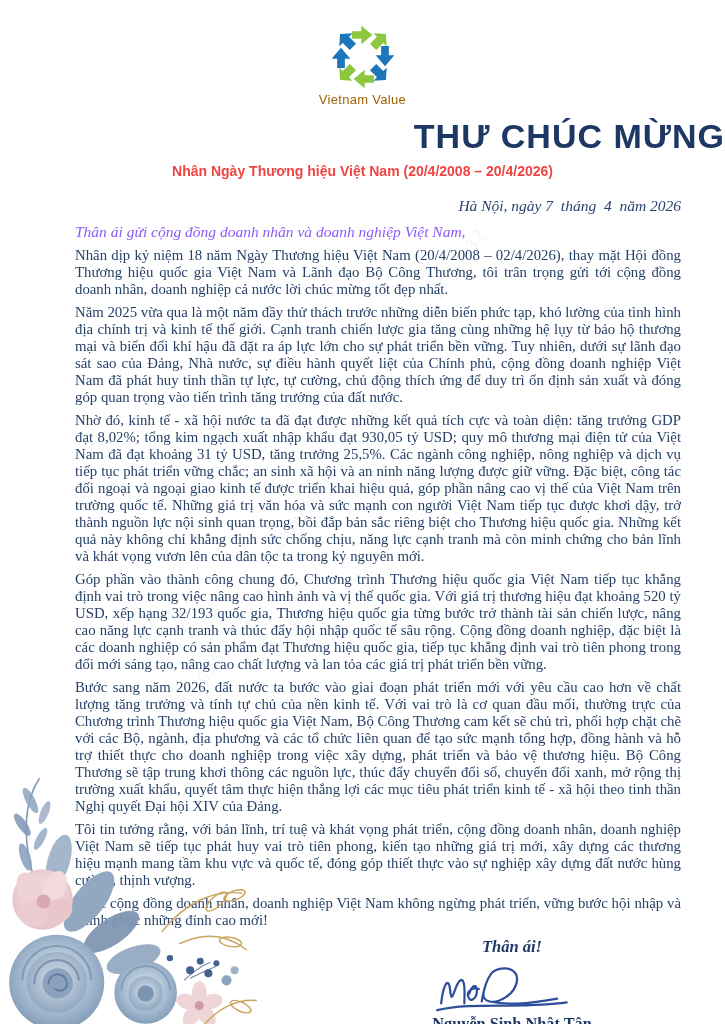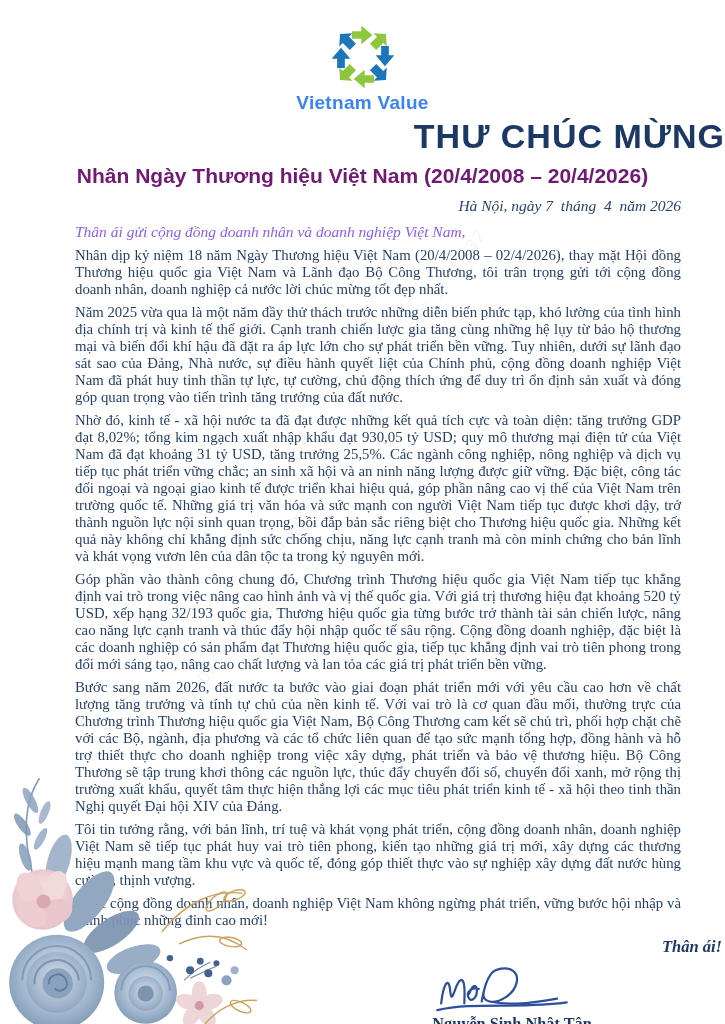--- a/index.html
+++ b/index.html
@@ -3,36 +3,36 @@
 <meta charset="utf-8">
 <style>
   html,body{margin:0;padding:0;background:#e8e8e8;}
   .page{
     position:relative;width:725px;height:1024px;margin:0 auto;background:#ffffff;
     overflow:hidden;font-family:"Liberation Serif",serif;color:#253f66;
   }
   
   .logo-wrap{position:absolute;top:24px;left:0;right:0;text-align:center;}
   .logo-icon{display:block;margin:0 auto;}
-  .brand{font-family:"Liberation Sans",sans-serif;font-weight:700;font-size:19px;
-         color:#3b82f6;letter-spacing:.3px;margin-top:2px;}
+  .brand{font-family:"Liberation Sans",sans-serif;font-weight:400;font-size:13px;
+         color:#a16207;letter-spacing:.3px;margin-top:2px;}
   .title{position:absolute;top:119px;left:0;right:0;text-align:right;
          font-family:"Liberation Sans",sans-serif;font-weight:700;font-size:34px;
          letter-spacing:1px;color:#1e3865;line-height:1;}
   .subtitle{position:absolute;top:163px;left:0;right:0;text-align:center;
-         font-family:"Liberation Sans",sans-serif;font-weight:700;font-size:21px;
-         color:#701a75;line-height:1.2;}
+         font-family:"Liberation Sans",sans-serif;font-weight:700;font-size:14px;
+         color:#ef4444;line-height:1.2;}
   
   .content{position:absolute;top:197px;left:75px;width:606px;}
   .dateline{text-align:right;font-style:italic;font-size:15.5px;white-space:pre;color:#2a4470;}
   .salutation{font-style:italic;font-size:15.5px;margin-top:8px;color:#8b5cf6;}
   .body p{margin:6px 0 0;font-size:14.8px;line-height:17px;text-align:justify;}
   
   .sign{width:420px;margin:8px 0 0 227px;text-align:center;}
-  .closing{font-weight:700;font-style:italic;font-size:16.5px;color:#1e3865;text-align:right;}
+  .closing{font-weight:700;font-style:italic;font-size:16.5px;color:#1e3865;}
   .sig-svg{display:block;margin:2px auto 0;transform:translateX(-10px);}
   .signer div{font-weight:700;font-size:16.3px;line-height:17.6px;color:#1e3865;}
   
   .watermark{position:absolute;top:0;left:0;width:725px;height:1024px;pointer-events:none;}
   .watermark span{position:absolute;font-family:"Liberation Sans",sans-serif;font-size:17px;
          color:#6b7f9a;opacity:.08;transform:rotate(-55deg);white-space:nowrap;letter-spacing:2px;}
   .wm1{left:230px;top:470px;} .wm2{left:330px;top:300px;} .wm3{left:120px;top:650px;}
   
   .flowers{position:absolute;left:-8px;bottom:-6px;pointer-events:none;}
 </style>

